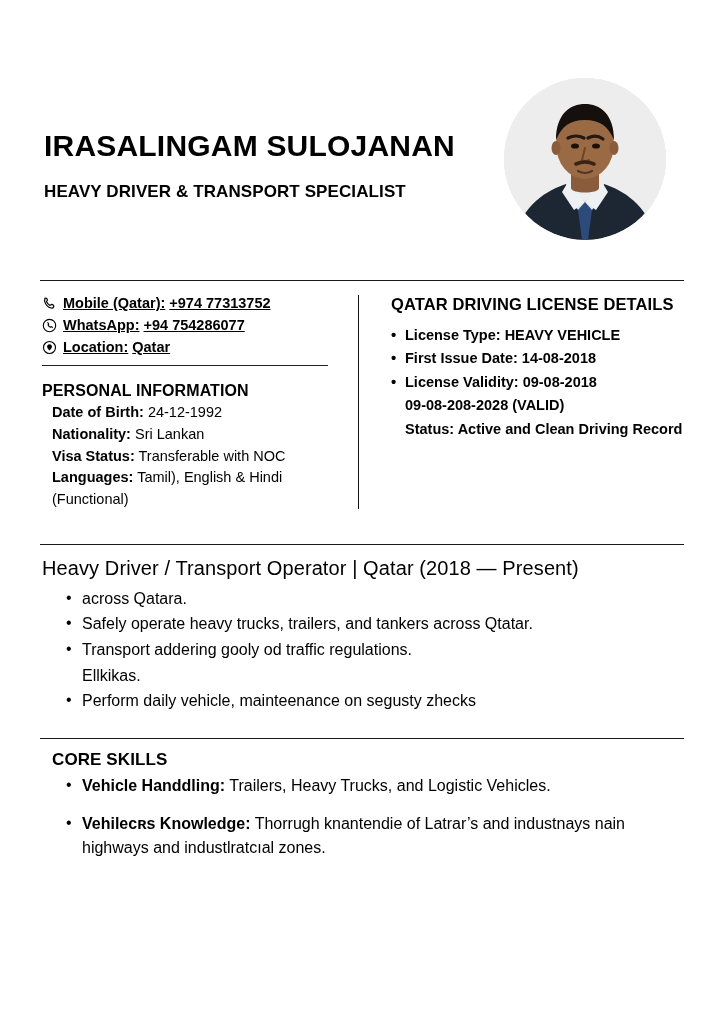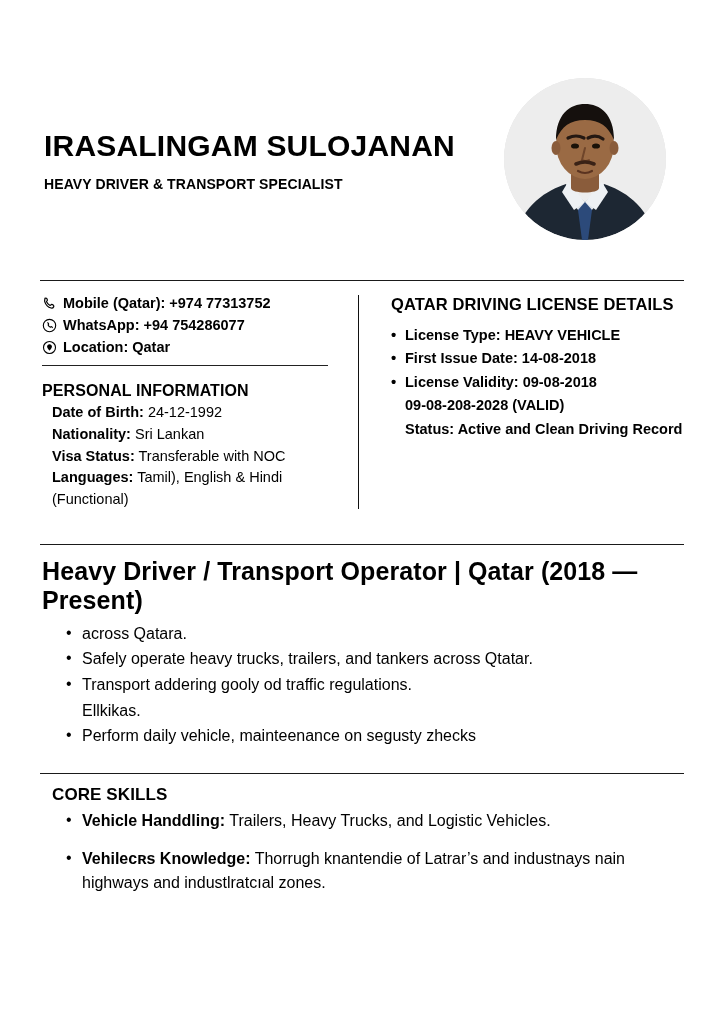--- a/index.html
+++ b/index.html
@@ -38,23 +38,23 @@
   }
   .name {
     font-size: 30px;
     font-weight: bold;
     letter-spacing: 0.2px;
     line-height: 1.05;
     margin: 0;
     white-space: nowrap;
   }
   .subtitle {
-    font-size: 14px;
-    font-weight: bold;
-    margin: 14px 0 0 0;
+    font-size: 17px;
+    font-weight: bold;
+    margin: 20px 0 0 0;
     letter-spacing: 0.1px;
   }
 
   
   .photo {
     width: 162px;
     height: 162px;
     border-radius: 50%;
     overflow: hidden;
     position: relative;
@@ -97,20 +97,21 @@
     padding-left: 18px;
     box-sizing: border-box;
   }
   .contact-line {
     display: flex;
     align-items: center;
     font-size: 14.5px;
     line-height: 1.45;
     margin-bottom: 1px;
     white-space: nowrap;
+    text-decoration: underline;
   }
   .contact-line .ic {
     width: 18px;
     height: 18px;
     margin-right: 5px;
     flex: 0 0 auto;
     display: inline-flex;
     align-items: center;
     justify-content: center;
   }
@@ -160,22 +161,22 @@
     left: 0;
     top: -1px;
     font-size: 15px;
   }
   ul.lic li.nobullet { padding-left: 14px; }
   ul.lic li.nobullet::before { content: ""; }
 
   
   .rule-exp { margin-top: 33px; }
   .exp-title {
-    font-size: 25px;
-    font-weight: bold;
+    font-size: 20px;
+    font-weight: normal;
     margin: 12px 0 6px 2px;
     letter-spacing: 0.1px;
   }
   ul.bullets {
     list-style: none;
     margin: 0;
     padding: 0 0 0 26px;
   }
   ul.bullets li {
     font-size: 16px;

